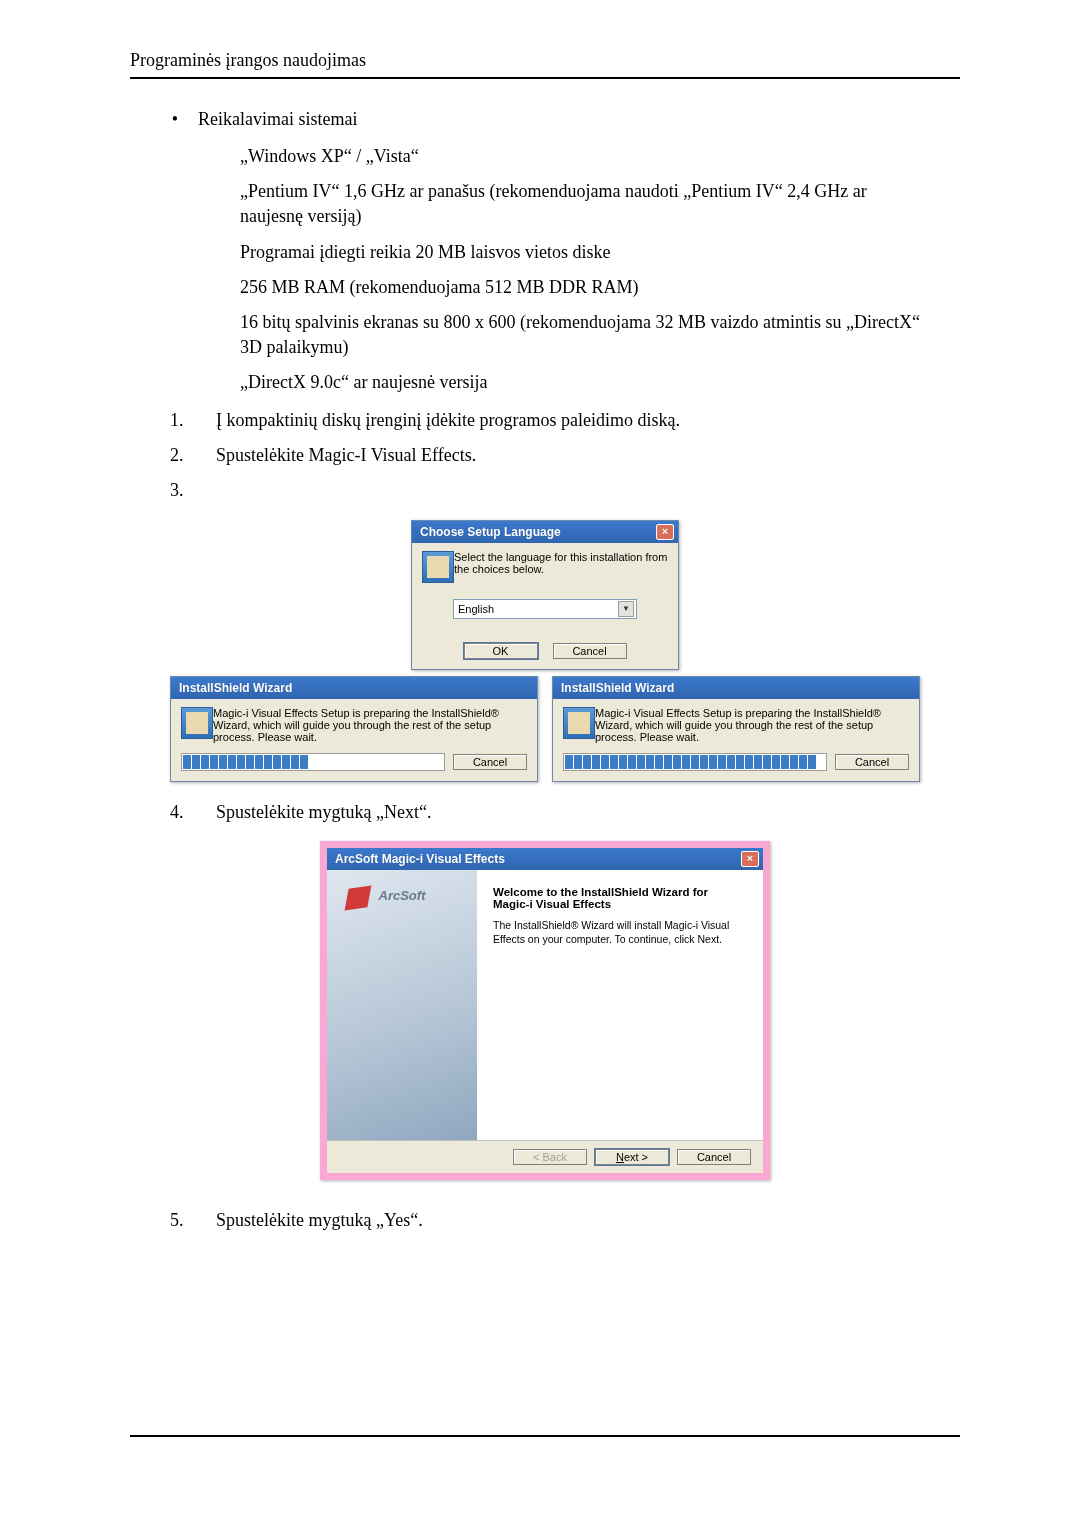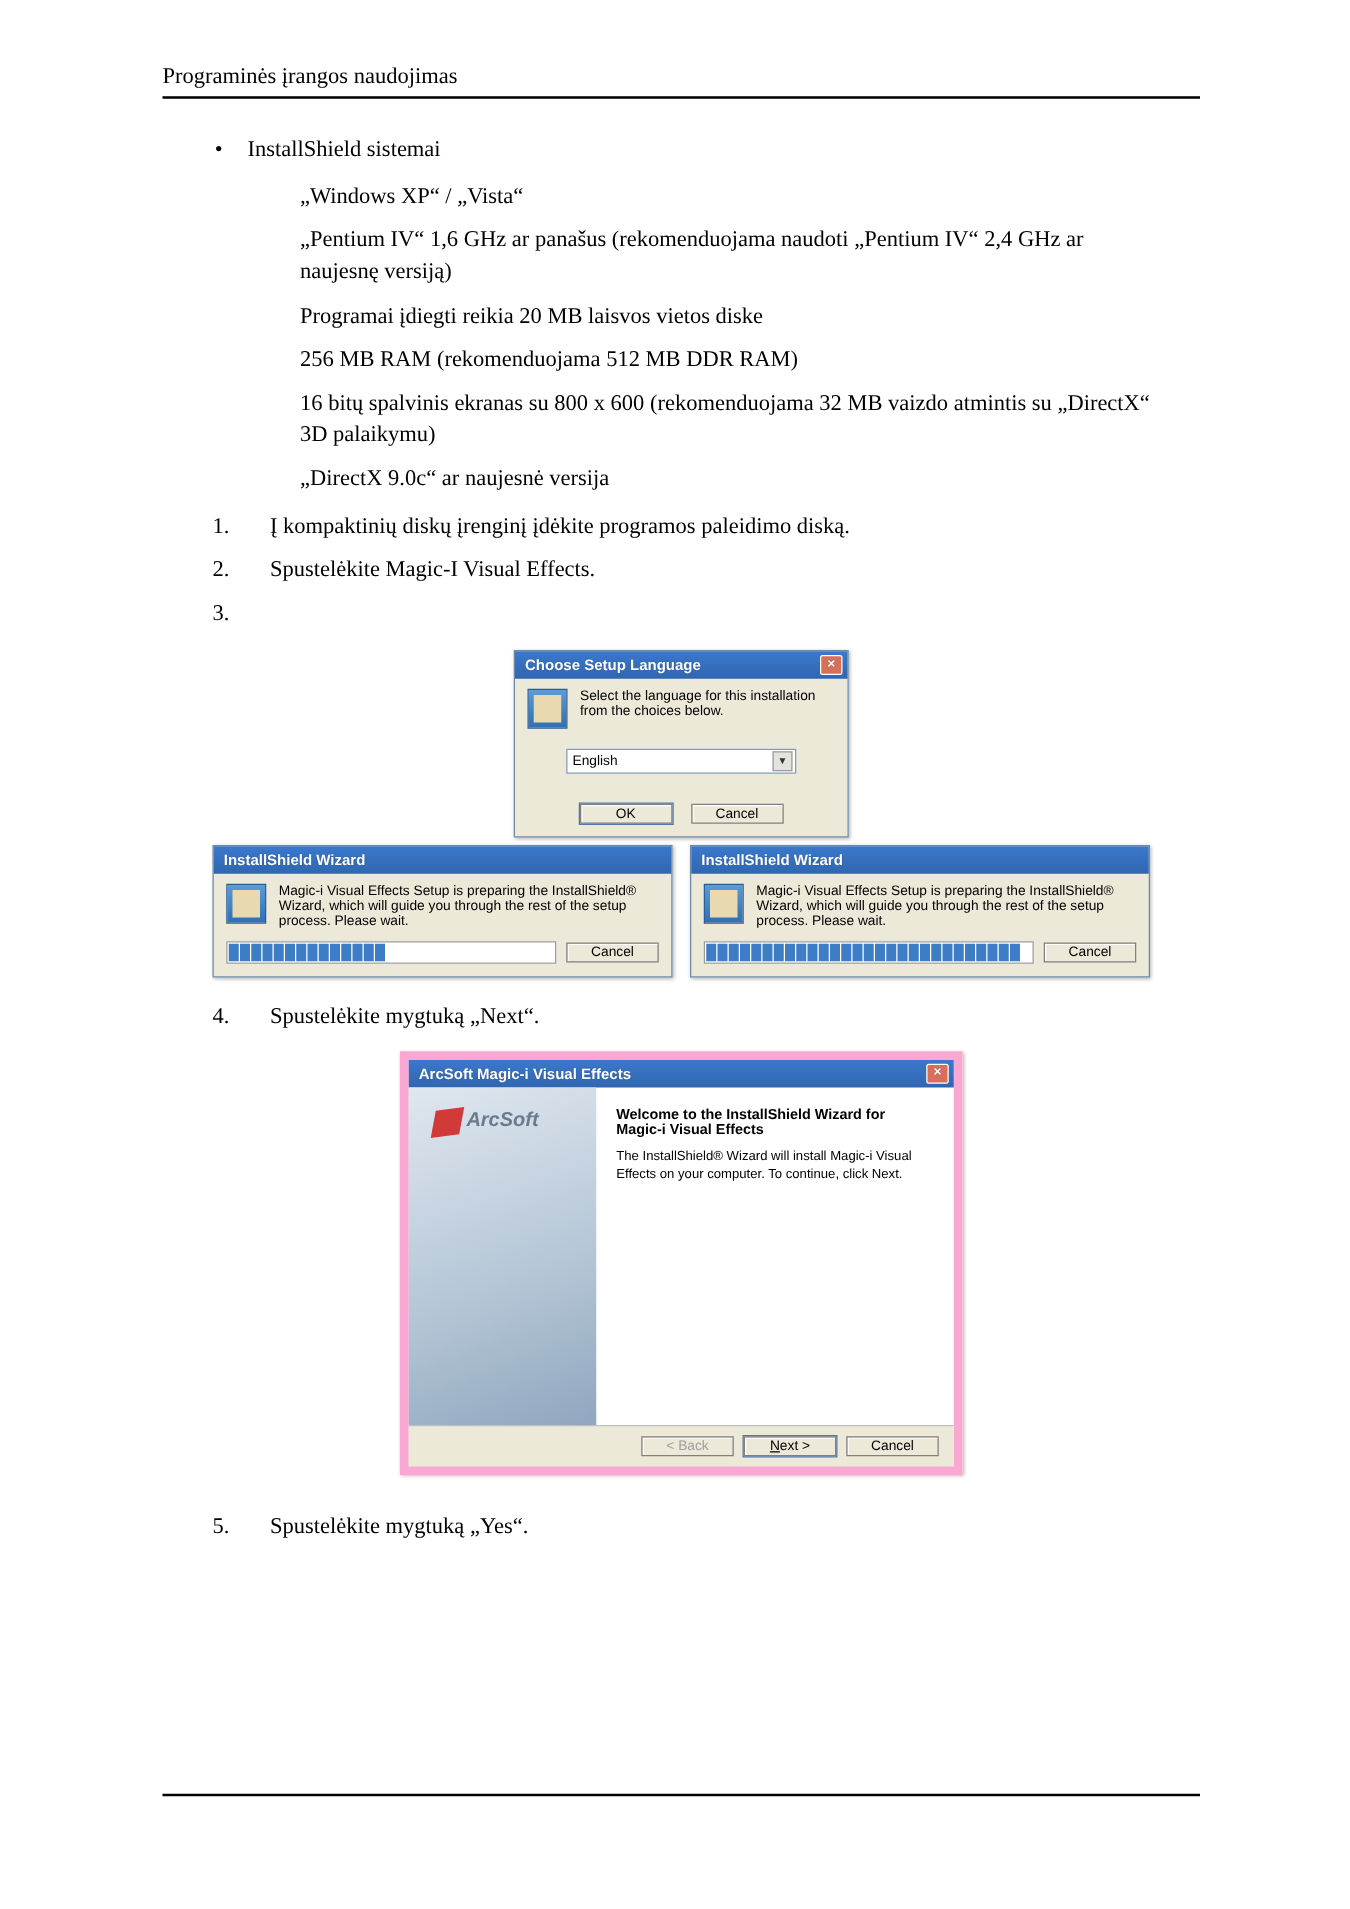--- a/index.html
+++ b/index.html
@@ -90,21 +90,21 @@
     width: 30px; height: 30px; flex: none;
     background: linear-gradient(#5a9bd8,#2f6fb3);
     border: 1px solid #2a5d99;
     position: relative;
   }
   .inst-icon::after{
     content:"";
     position:absolute; left:4px; top:4px; right:4px; bottom:4px;
     background:#e8d9b0;
   }
-  .row { display: flex; gap: 10px; align-items: flex-start; padding: 8px 10px 4px 10px;}
+  .row { display: flex; align-items: flex-start; padding: 8px 10px 4px 10px;}
   .btn {
     border: 1px solid #808080;
     background: #ece9d8;
     padding: 1px 0;
     min-width: 72px;
     text-align: center;
     font-size: 11px;
     box-shadow: inset 1px 1px 0 #fff;
   }
   .btn.disabled { color: #a0a0a0; }
@@ -167,21 +167,21 @@
     height: 270px;
   }
   #arcsoft-dlg .left {
     width: 150px;
     background: linear-gradient(160deg,#dfe7ef 0%, #b7c7d7 55%, #8fa7bf 100%);
     position:relative;
   }
   #arcsoft-dlg .left .brand {
     position:absolute; top:18px; left:0; right:0;
     text-align:center;
-    color:#6a7b8c; font-style:italic; font-weight:bold; font-size:16px;
+    color:#6a7b8c; font-style:italic; font-weight:bold; font-size:13px;
   }
   #arcsoft-dlg .left .stroke {
     position:absolute; top:17px; left:20px;
     width:22px; height:22px;
     background:#d23a3a; transform: skewX(-18deg) rotate(-8deg);
   }
   #arcsoft-dlg .right { flex:1; padding: 16px 16px 8px 16px;}
   #arcsoft-dlg .right .h { font-weight:bold; font-size:11.5px; margin-bottom:8px;}
   #arcsoft-dlg .right .t { font-size:10.5px; line-height:1.35;}
   #arcsoft-dlg .footer {
@@ -195,21 +195,21 @@
 <body>
 
 <div class="page">
   <div class="header-title">Programinės įrangos naudojimas</div>
   <hr class="hr-double">
 
   <div class="content">
 
     <div class="bullet">
       <span class="dot">•</span>
-      <span>InstallShield sistemai</span>
+      <span>Reikalavimai sistemai</span>
     </div>
 
     <p class="para">„Windows XP“ / „Vista“</p>
     <p class="para">„Pentium IV“ 1,6 GHz ar panašus (rekomenduojama naudoti „Pentium IV“ 2,4 GHz ar naujesnę versiją)</p>
     <p class="para">Programai įdiegti reikia 20 MB laisvos vietos diske</p>
     <p class="para">256 MB RAM (rekomenduojama 512 MB DDR RAM)</p>
     <p class="para">16 bitų spalvinis ekranas su 800 x 600 (rekomenduojama 32 MB vaizdo atmintis su „DirectX“ 3D palaikymu)</p>
     <p class="para">„DirectX 9.0c“ ar naujesnė versija</p>
 
     <div class="ol-item">

